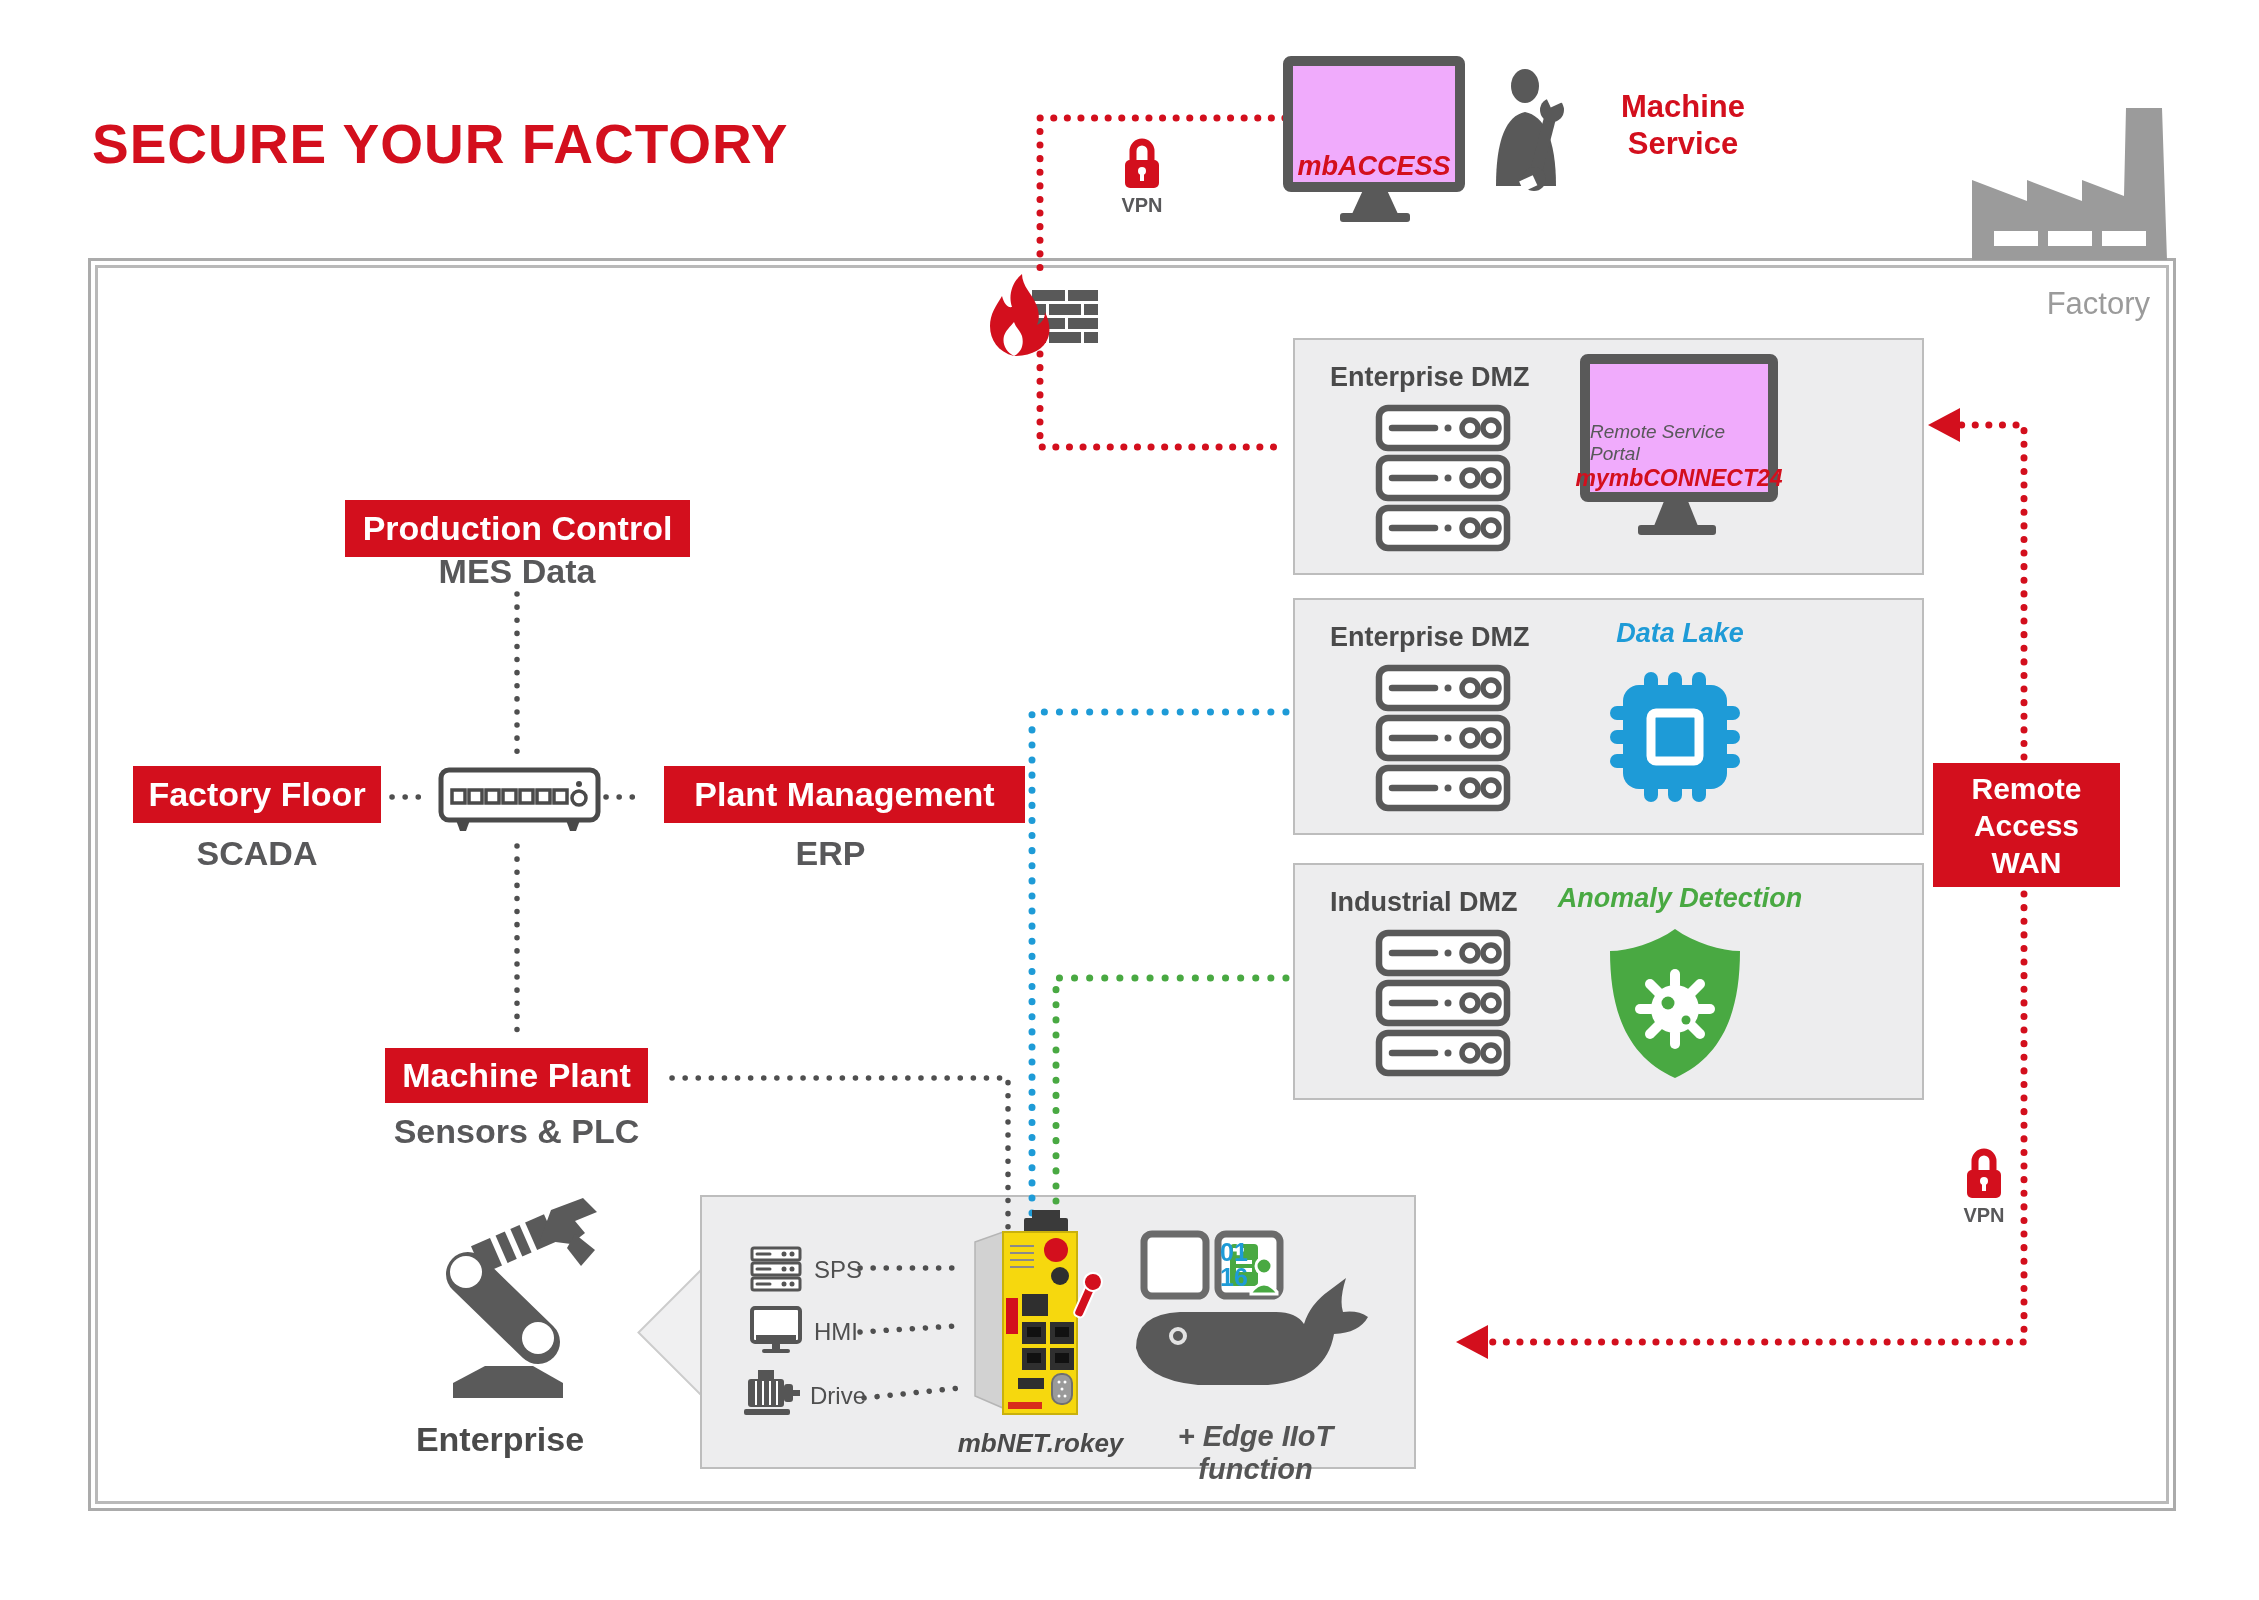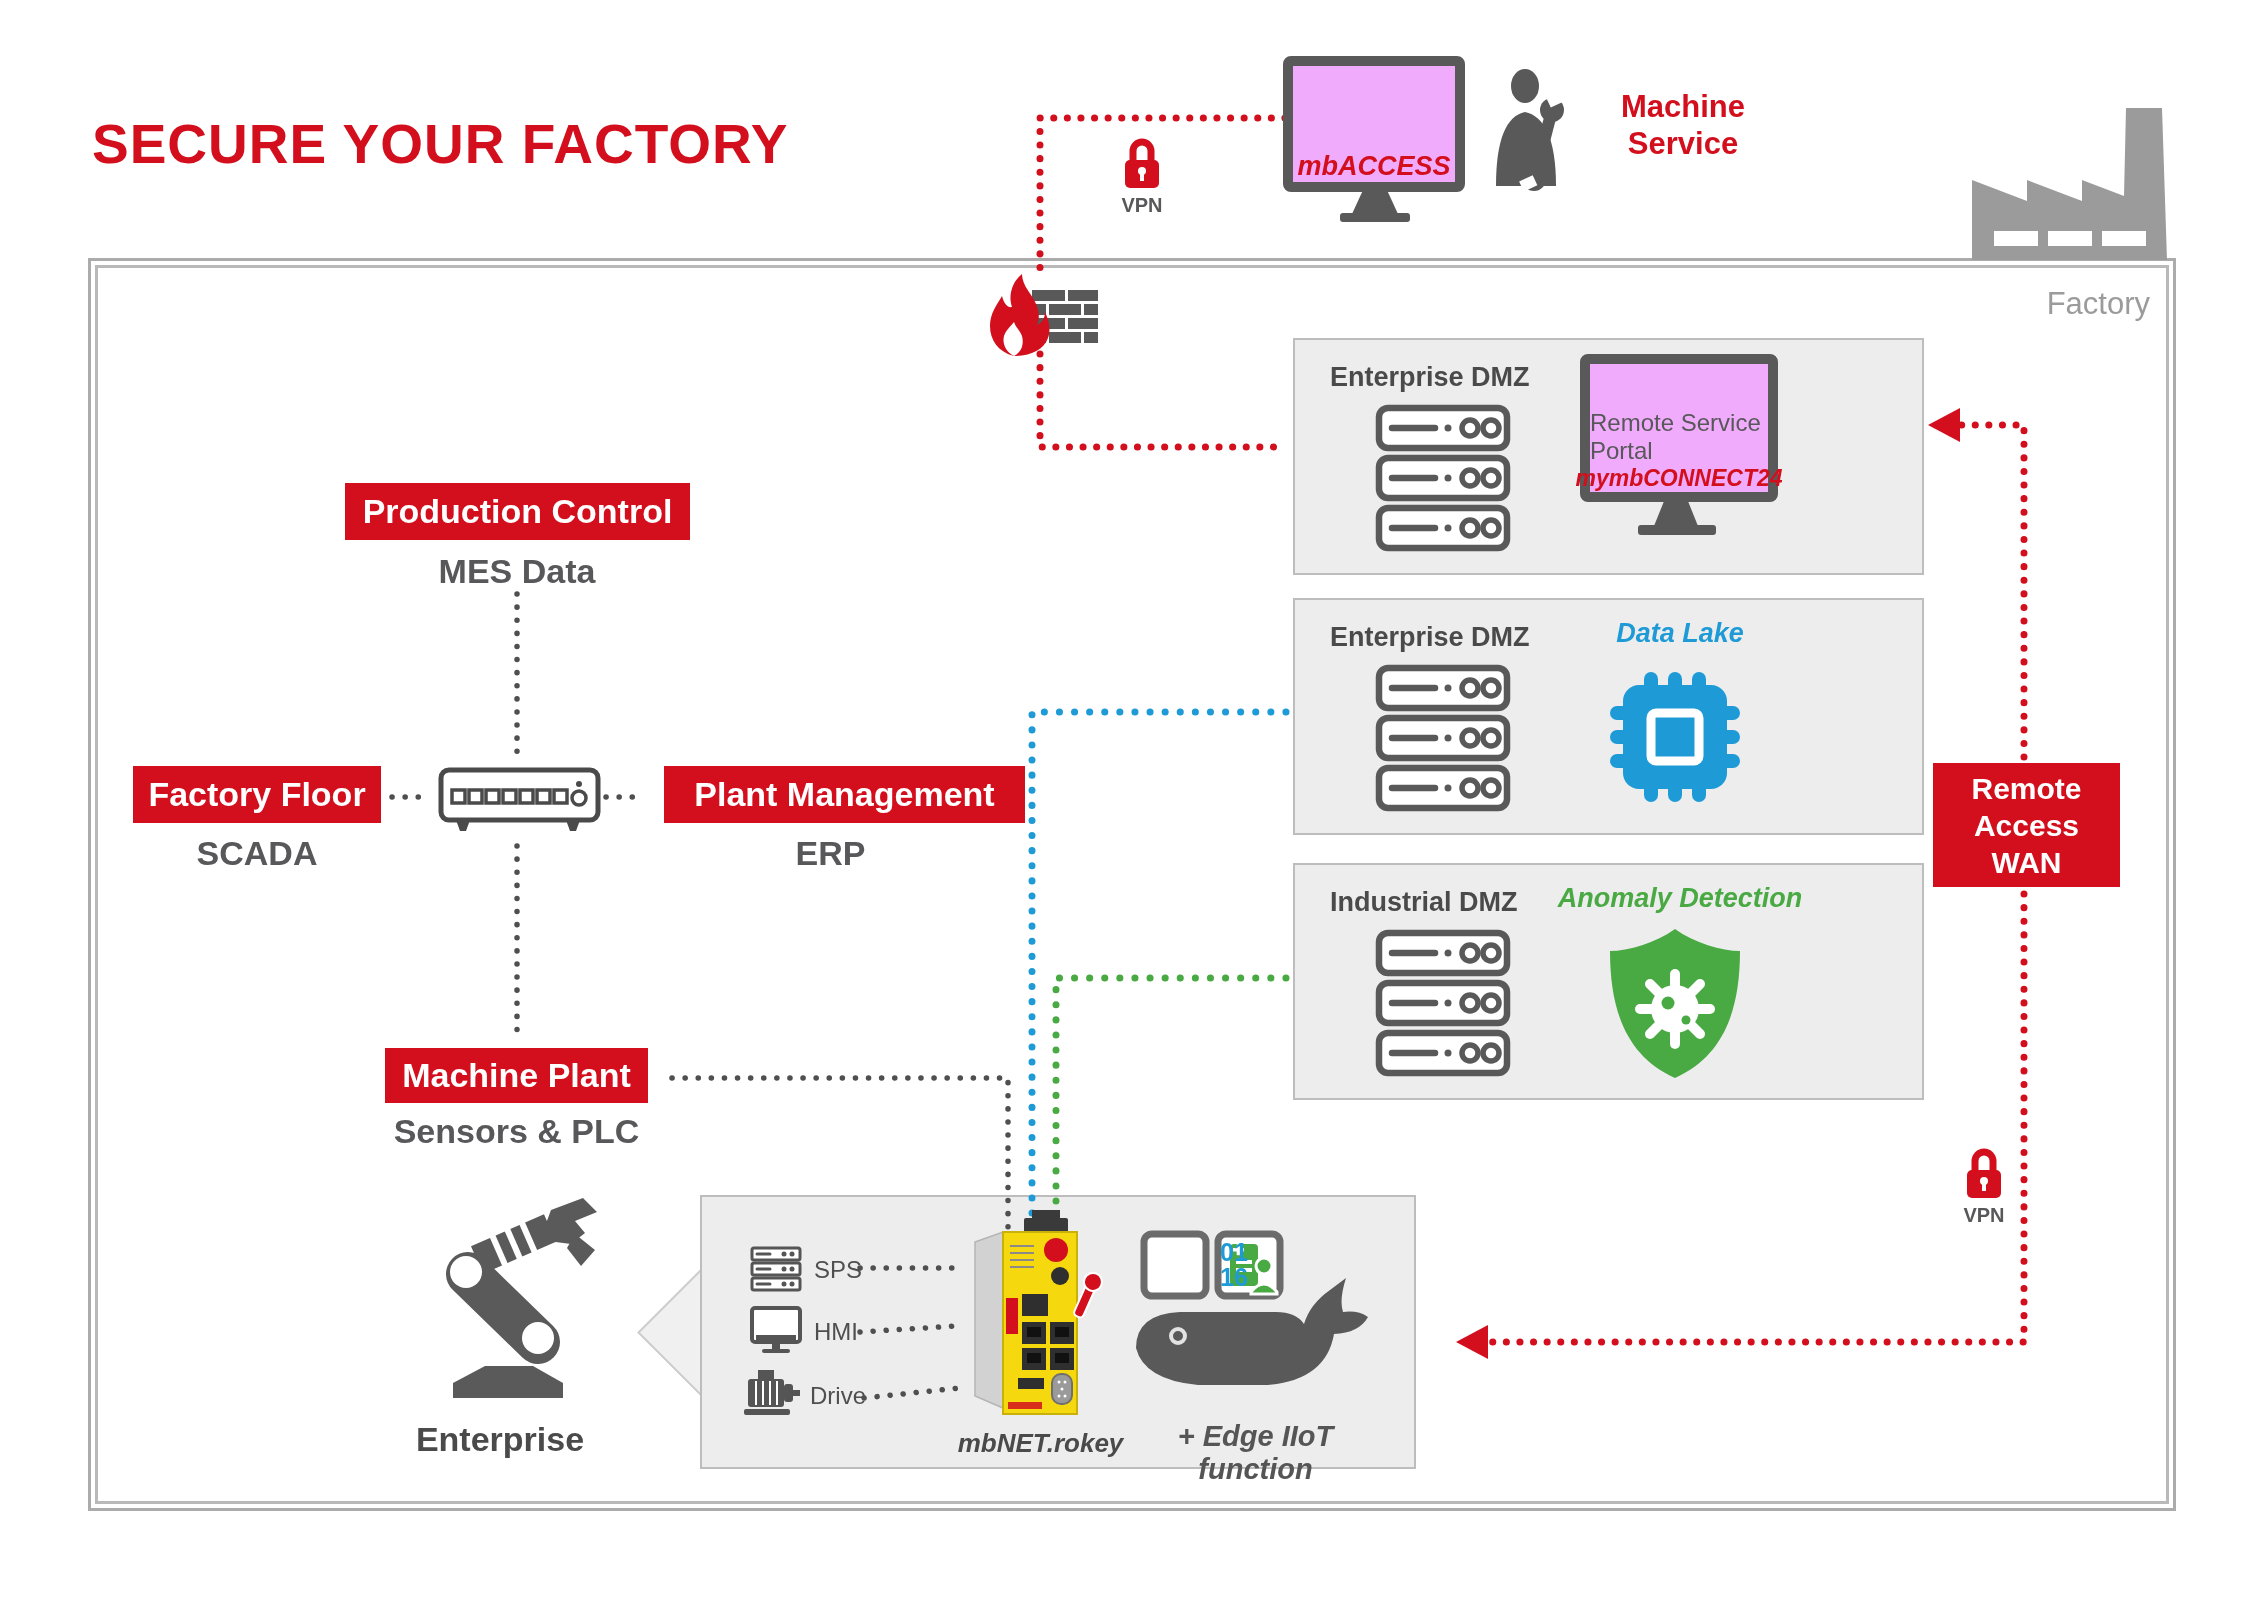--- a/index.html
+++ b/index.html
@@ -56,21 +56,21 @@
 
   #machine-service{left:1598px;top:88px;width:170px;text-align:center;color:var(--red);font-weight:bold;
      font-size:31px;line-height:37px;z-index:8;}
 
   #overlay{left:0;top:0;z-index:7;pointer-events:none;}
   .ln-red{fill:none;stroke:var(--red);stroke-width:7;stroke-linecap:round;stroke-dasharray:0.1 13.5;}
   .ln-gray{fill:none;stroke:#4f4f4f;stroke-width:5.5;stroke-linecap:round;stroke-dasharray:0.1 13;}
   .ln-blue{fill:none;stroke:var(--blue);stroke-width:7;stroke-linecap:round;stroke-dasharray:0.1 15;}
   .ln-green{fill:none;stroke:var(--green);stroke-width:7;stroke-linecap:round;stroke-dasharray:0.1 15;}
   svg.icon{position:absolute;z-index:8;overflow:visible;}
-  .screen-line1{font-size:24px;color:var(--dark);}
+  .screen-line1{font-size:19px;color:var(--dark);font-style:italic;}
   .screen-line2{font-size:23px;color:var(--red);font-weight:bold;font-style:italic;}
   .mbaccess{font-size:27px;color:var(--red);font-weight:bold;font-style:italic;}
 </style>
 </head>
 <body>
 
 <div id="canvas">
 
   <div id="title" class="abs">SECURE YOUR FACTORY</div>
 
@@ -125,21 +125,21 @@
       <rect x="44" y="48" width="33" height="11" class="f-gray"></rect>
         <rect x="80" y="48" width="30" height="11" class="f-gray"></rect>
       <rect x="44" y="62" width="14" height="11" class="f-gray"></rect>
         <rect x="61" y="62" width="32" height="11" class="f-gray"></rect>
         <rect x="96" y="62" width="14" height="11" class="f-gray"></rect>
     </g>
     <path class="f-red" d="M26,86 C10,82 2,70 2,56 C2,44 8,36 14,26 C16,34 20,38 24,37 C20,26 24,12 34,4 C34,16 44,24 48,34 C51,41 52,48 49,55 C54,53 57,48 57,42 C61,50 63,60 60,68 C56,79 44,86 26,86 Z"></path>
     <path fill="#fff" d="M26,86 C18,82 14,74 16,66 C18,60 22,57 26,52 C28,58 32,60 34,66 C36,74 34,82 26,86 Z"></path>
   </svg>
 
-  <div class="abs redbox" style="left:345px;top:483px;width:345px;height:57px;">
+  <div class="abs redbox" style="left:345px;top:500px;width:345px;height:57px;">
     <span>Production Control</span>
   </div>
   <div class="abs sublabel" style="left:347px;top:552px;width:340px;">MES Data</div>
 
   <div class="abs redbox" style="left:133px;top:766px;width:248px;height:57px;">
     <span>Factory Floor</span>
   </div>
   <div class="abs sublabel" style="left:133px;top:834px;width:248px;">SCADA</div>
 
   <div class="abs redbox" style="left:664px;top:766px;width:361px;height:57px;">

